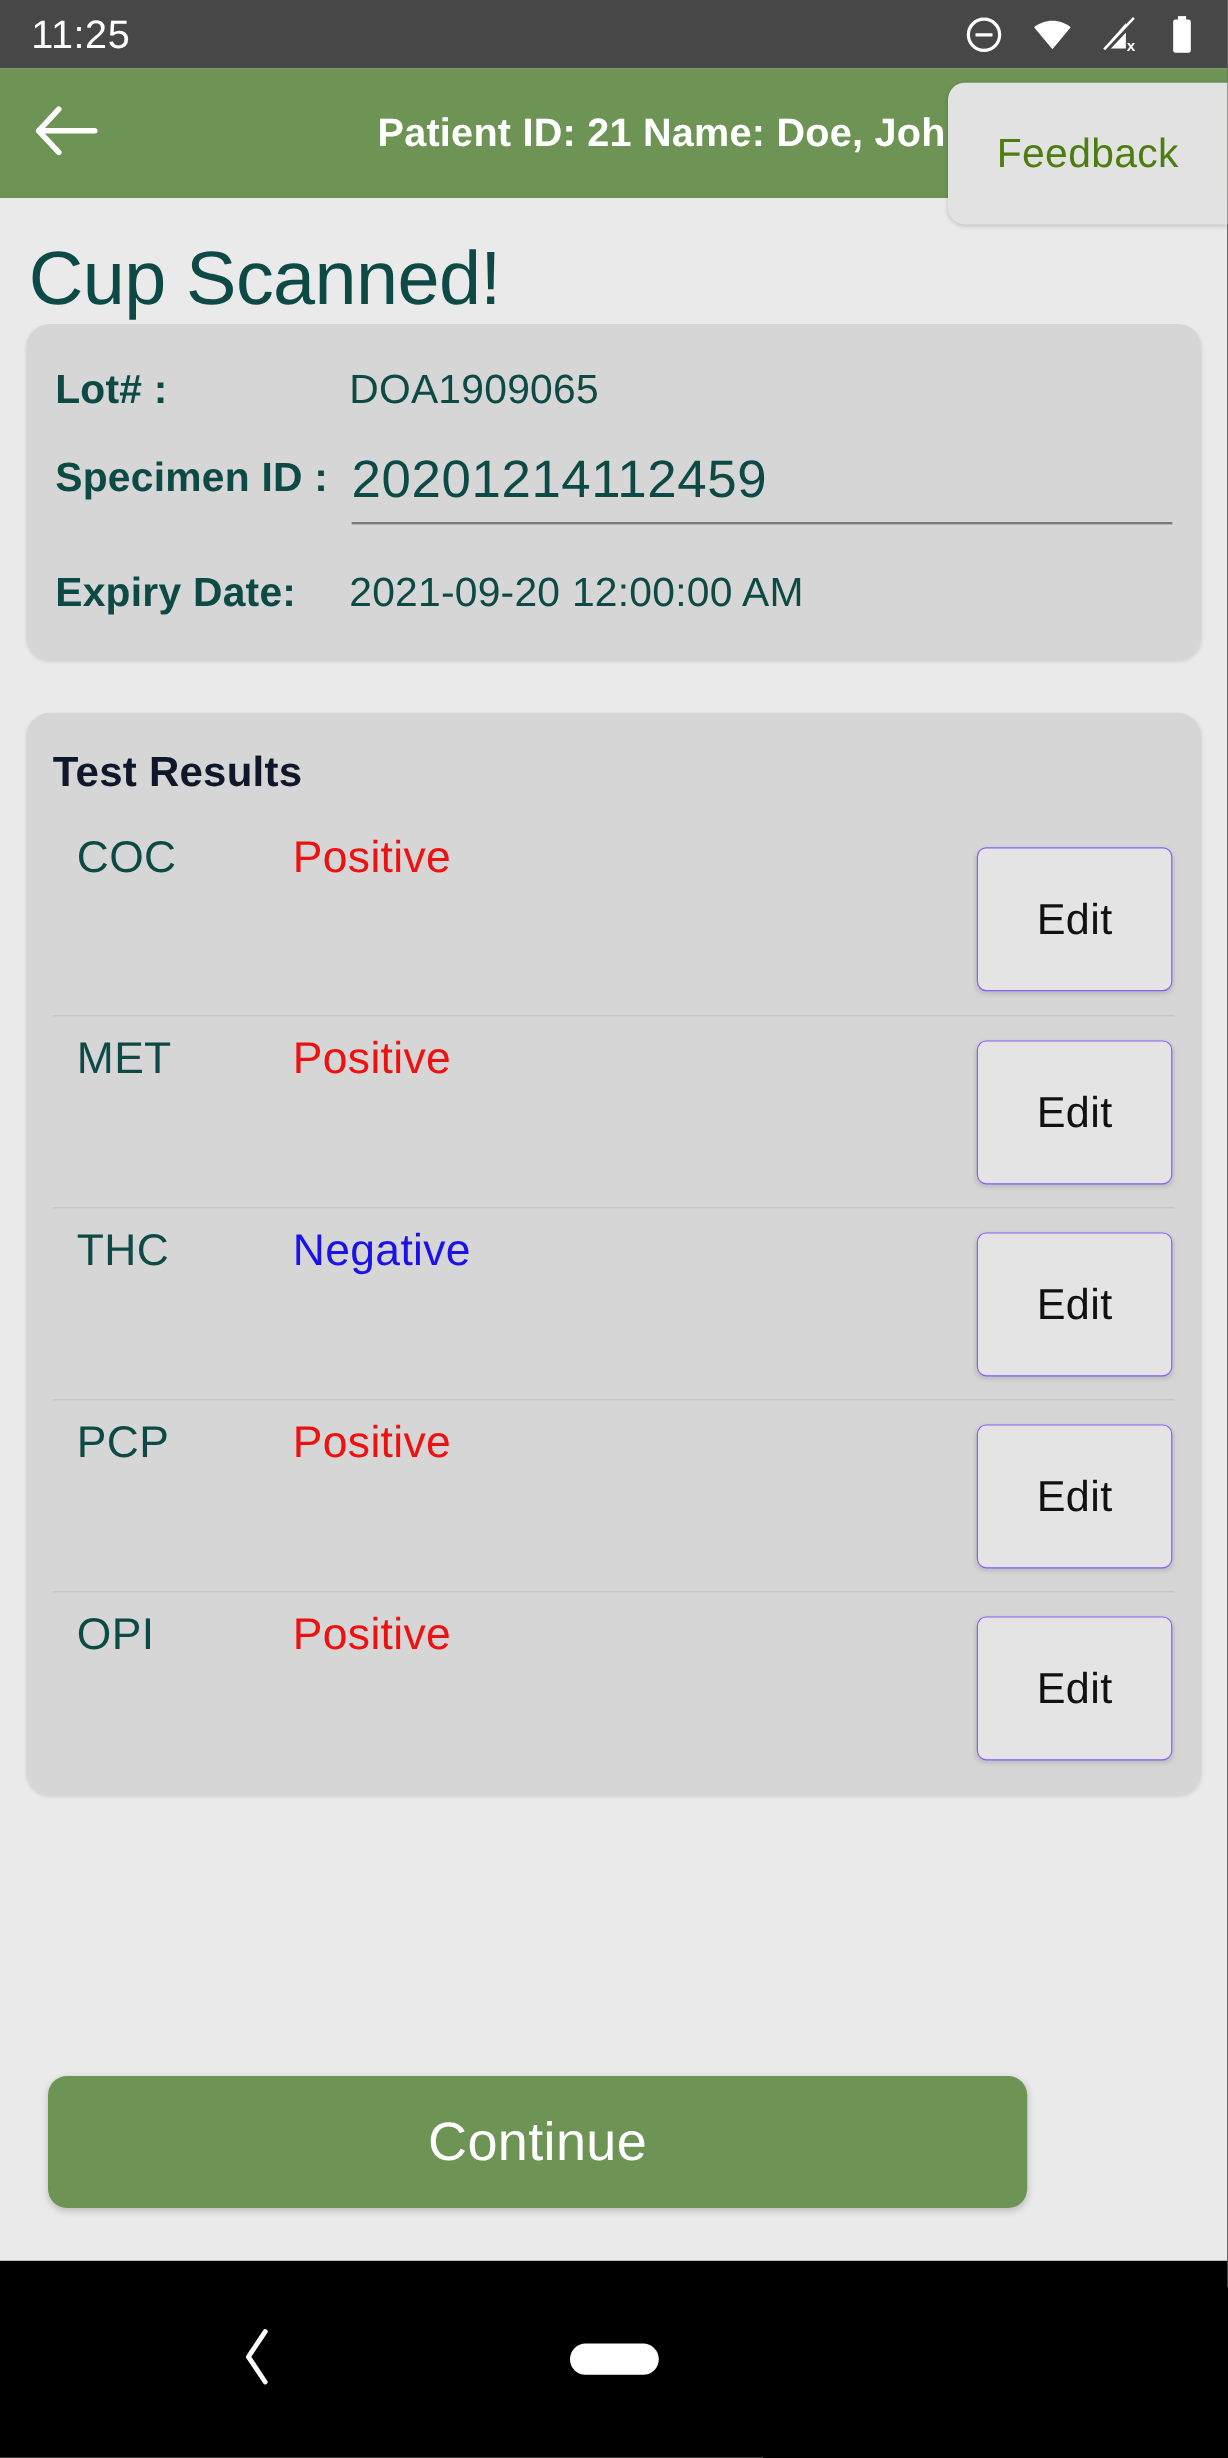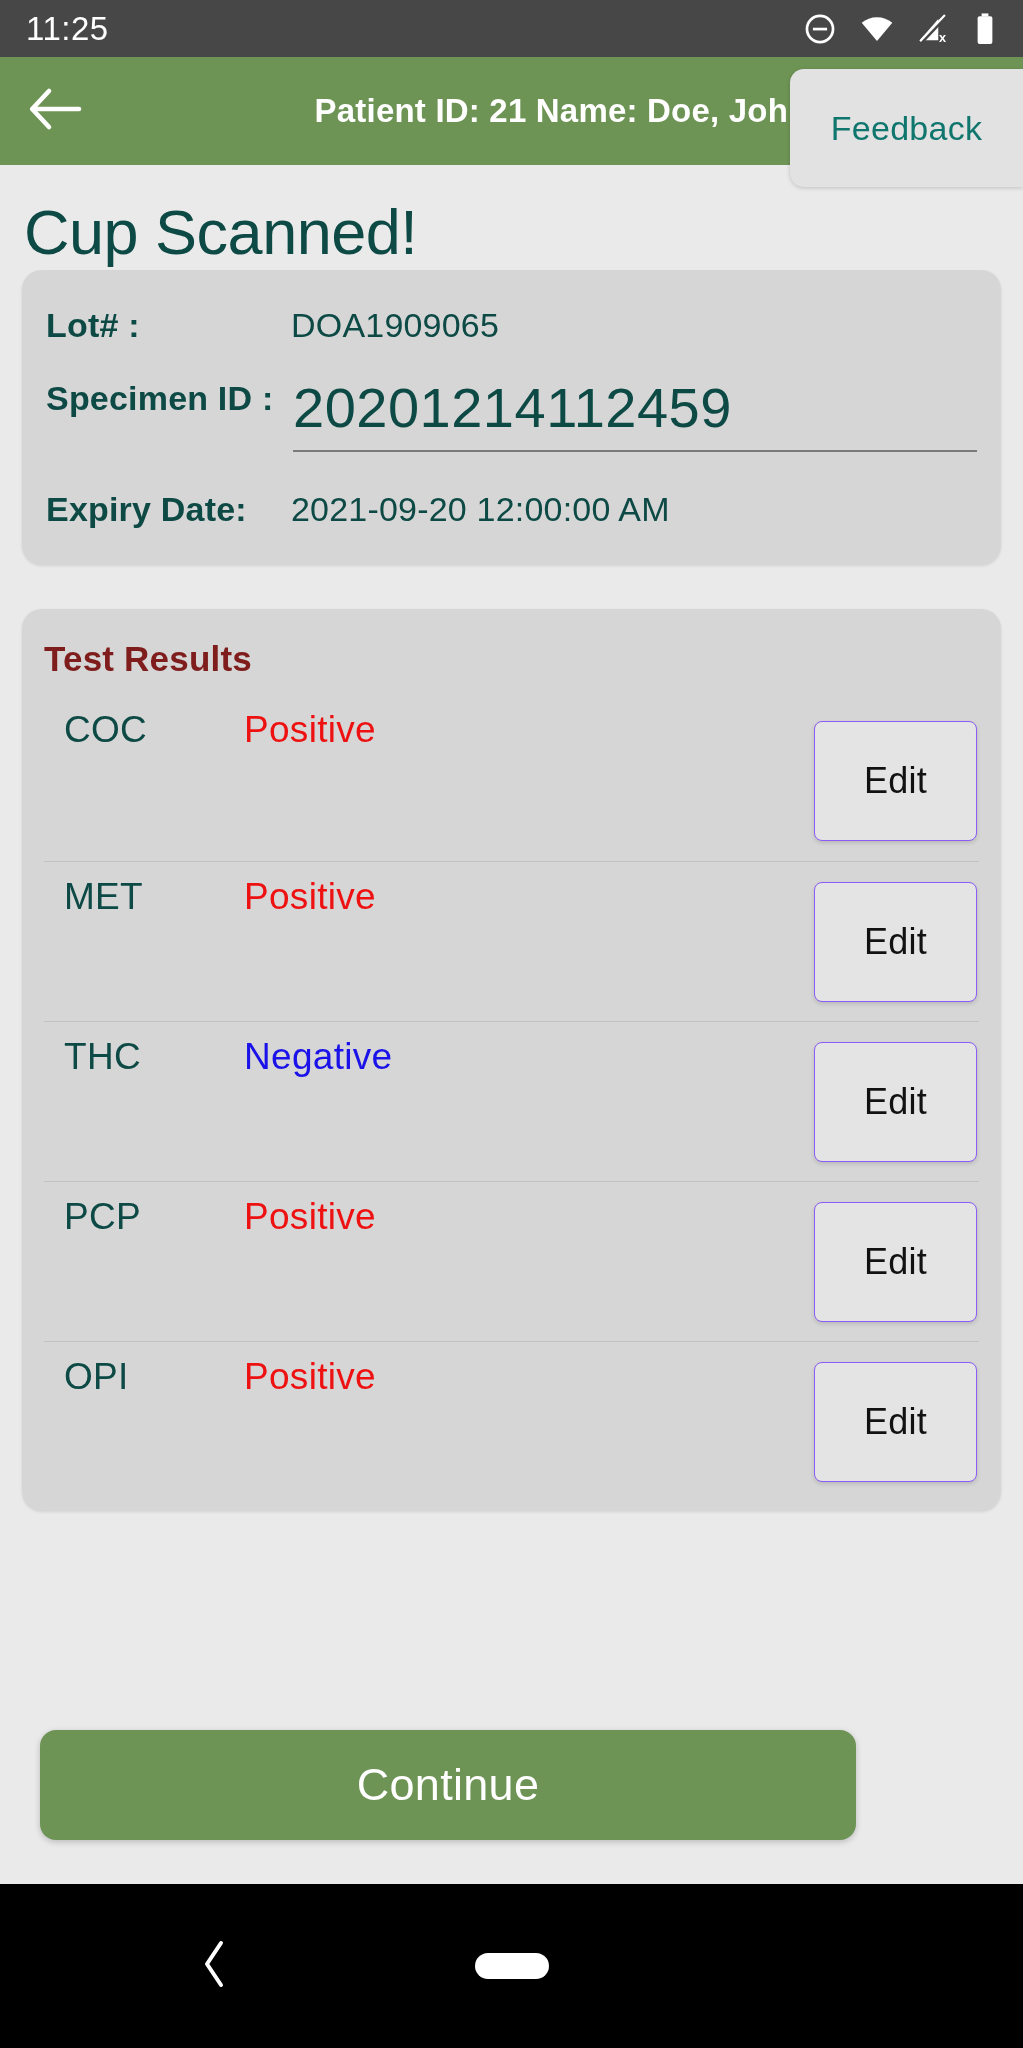--- a/index.html
+++ b/index.html
@@ -31,21 +31,21 @@
     cursor:pointer;
   }
   .appbar-title {
     flex:1; color:#ffffff; font-size:33px; font-weight:700;
     text-align:center; letter-spacing:.2px; padding-right:10px;
     white-space:nowrap;
   }
   .feedback-btn {
     position:absolute; right:0; top:12px;
     width:233px; height:118px;
-    background:#e2e2e2; color:#0f766e;
+    background:#e2e2e2; color:#4d7c0f;
     border:none; border-radius:14px 0 0 14px;
     font-family:"Liberation Sans", sans-serif;
     font-size:34px; letter-spacing:.3px;
     display:flex; align-items:center; justify-content:center;
     cursor:pointer;
     box-shadow:0 1px 4px rgba(0,0,0,.18);
   }
 
   
   .page-title {
@@ -79,29 +79,29 @@
     color:#0d4a45; font-size:34px; font-weight:400; letter-spacing:.2px;
     padding-top:4px;
   }
   .specimen-field {
     flex:1; margin-top:-4px; padding-left:2px;
   }
   .specimen-input {
     width:100%; background:transparent; border:none;
     border-bottom:2px solid #7b7b7b;
     color:#0d4a45; font-family:"Liberation Sans", sans-serif;
-    font-size:56px; letter-spacing:.5px;
+    font-size:44px; letter-spacing:.5px;
     padding:4px 0 10px 0; outline:none;
   }
   .expiry-row { margin-top:34px; }
 
   
   .results-card { padding:30px 0 10px 0; }
   .results-title {
-    color:#7f1d1d; font-size:35px; font-weight:700;
+    color:#0f172a; font-size:35px; font-weight:700;
     padding:0 22px 22px 22px; letter-spacing:.2px;
   }
   .result-row {
     position:relative;
     display:flex; align-items:flex-start;
     height:160px;
     margin:0 22px;
     border-top:1px solid #c2c2c2;
     padding-top:14px;
   }

